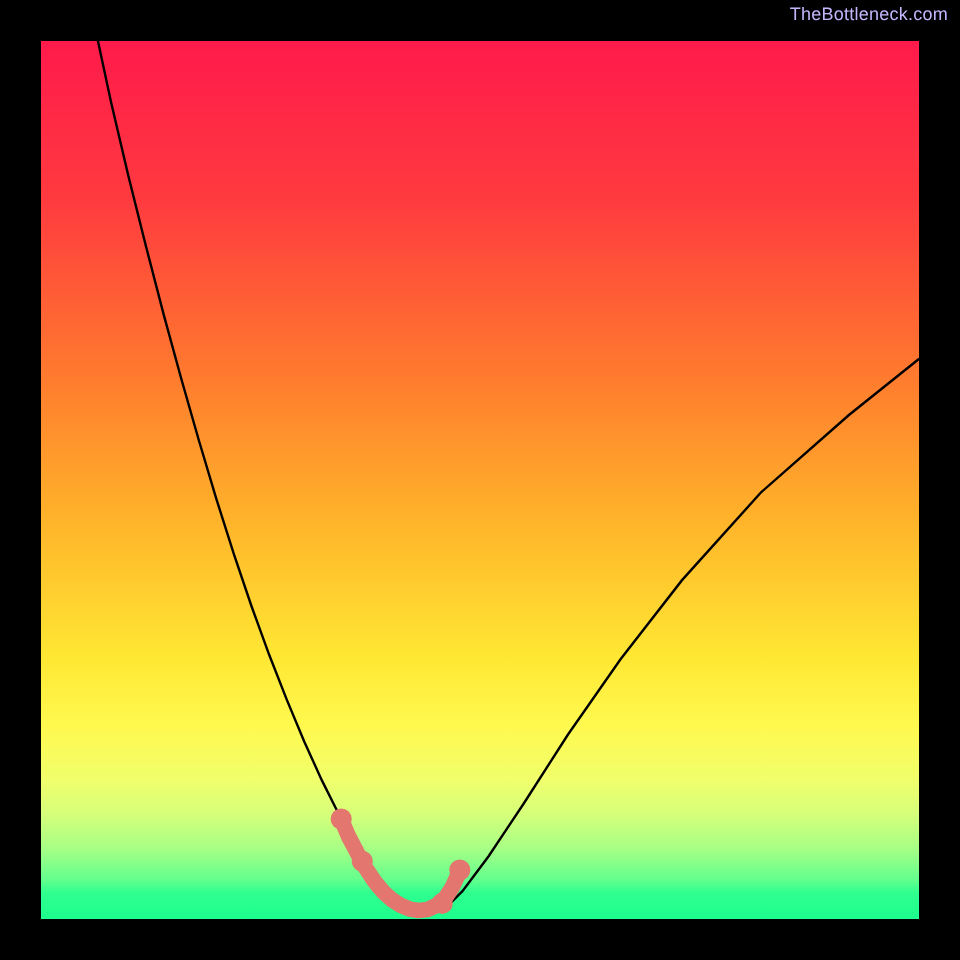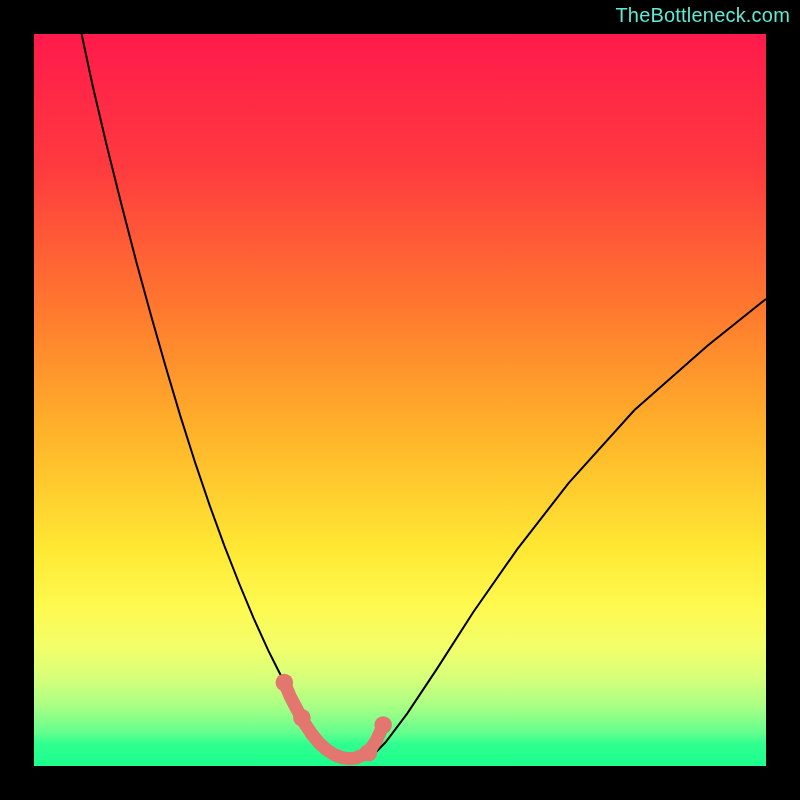--- a/index.html
+++ b/index.html
@@ -24,22 +24,22 @@
     left: 34px;
     top: 34px;
     width: 732px;
     height: 732px;
     overflow: hidden;
   }
   .watermark {
     position: absolute;
     top: 4px;
     right: 10px;
-    color: #5eead4;
-    font-size: 20px;
+    color: #c4b5fd;
+    font-size: 15px;
     letter-spacing: 0.2px;
   }
   svg { display: block; }
 </style>
 </head>
 <body>
 
 <div class="frame">
   <div class="plot">
     <svg id="plot-svg" width="732" height="732" viewBox="0 0 732 732">

